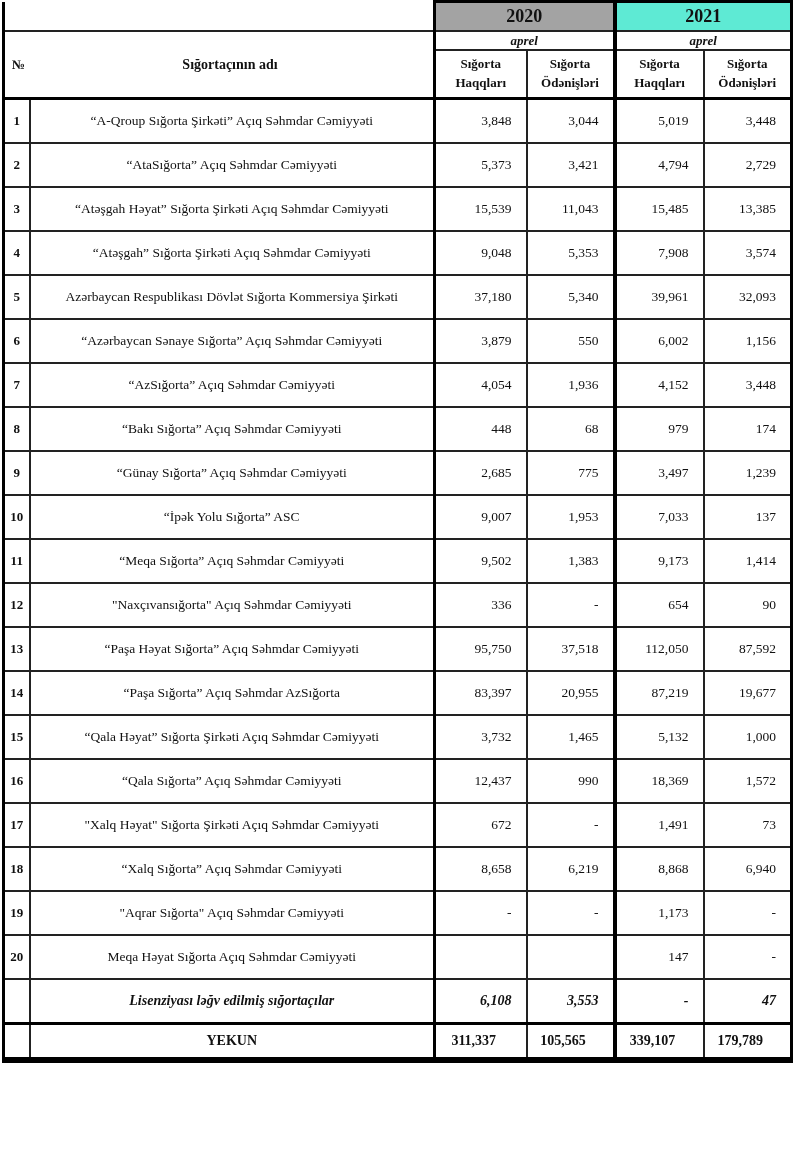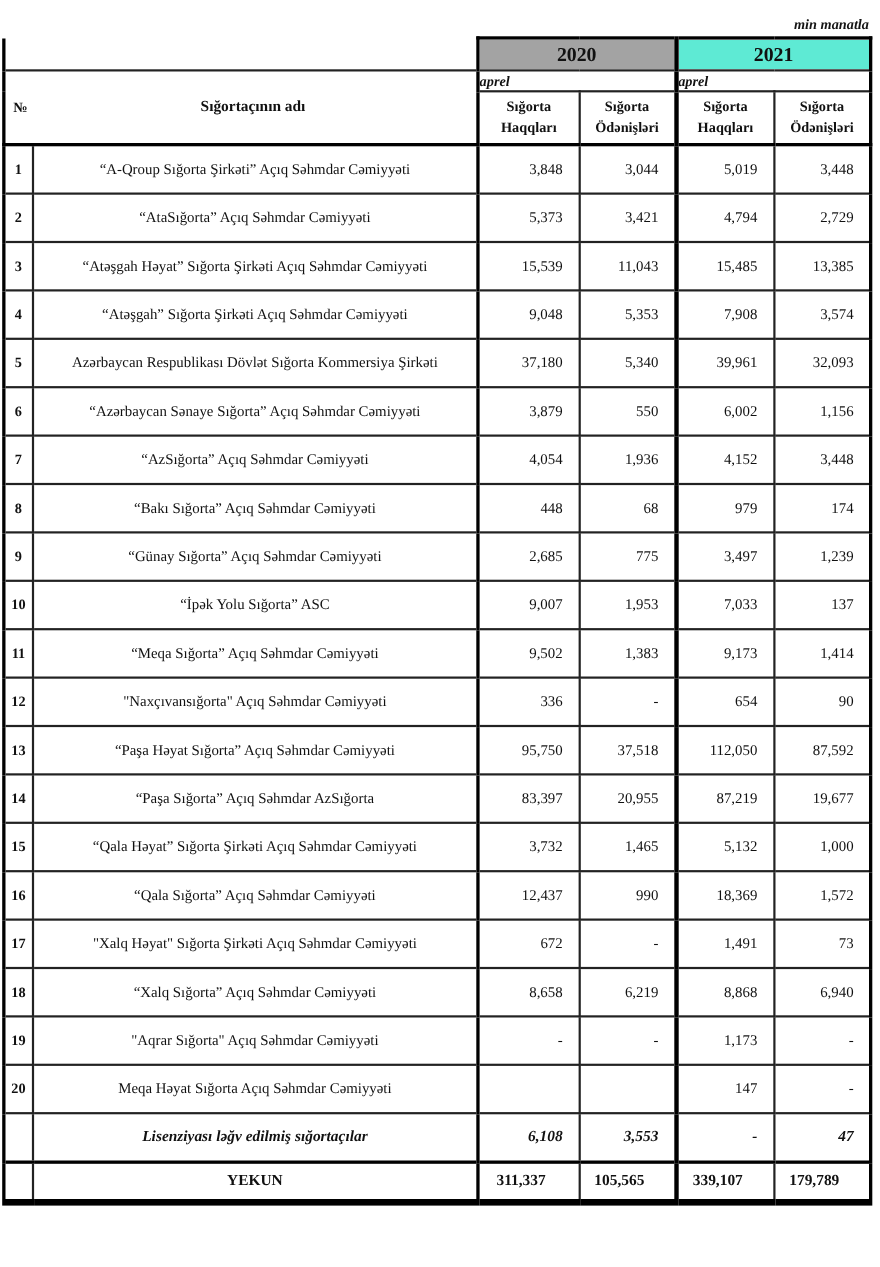--- a/index.html
+++ b/index.html
@@ -52,21 +52,21 @@
   .band {
     border-top: 3px solid #000;
     height: 27px;
     text-align: center;
     font-size: 18px;
     font-weight: bold;
   }
   
   .aprel {
     height: 17px;
-    text-align: left;
+    text-align: center;
     font-size: 13px;
     font-weight: bold;
     font-style: italic;
     margin-top: 10px;
   }
   
   .namehead {
     position: relative;
     text-align: center;
     font-weight: bold;
@@ -104,21 +104,20 @@
     border-bottom: 6px solid #000;
     text-align: center;
   }
 </style>
 </head>
 <body>
 
 <div class="page">
 
 
-  <div class="unit-note">min manatla</div>
 
   <table class="main">
     <colgroup>
       <col style="width:26px">
       <col style="width:405px">
       <col style="width:92px">
       <col style="width:88px">
       <col style="width:89px">
       <col style="width:88px">
     </colgroup>

